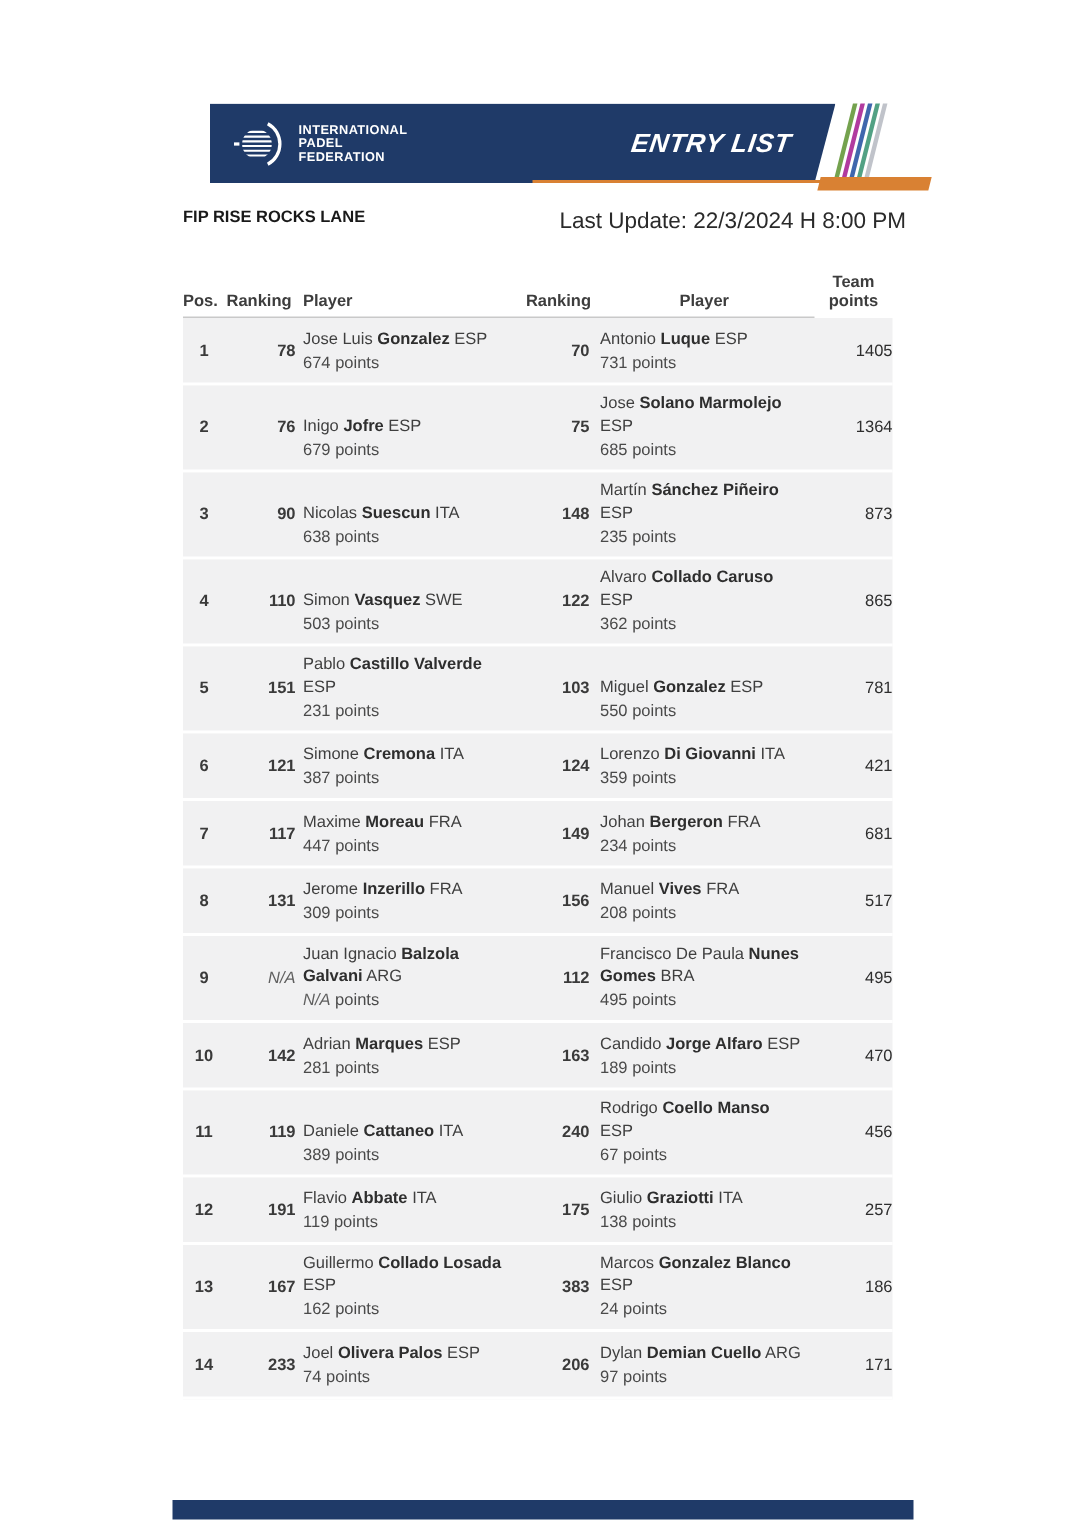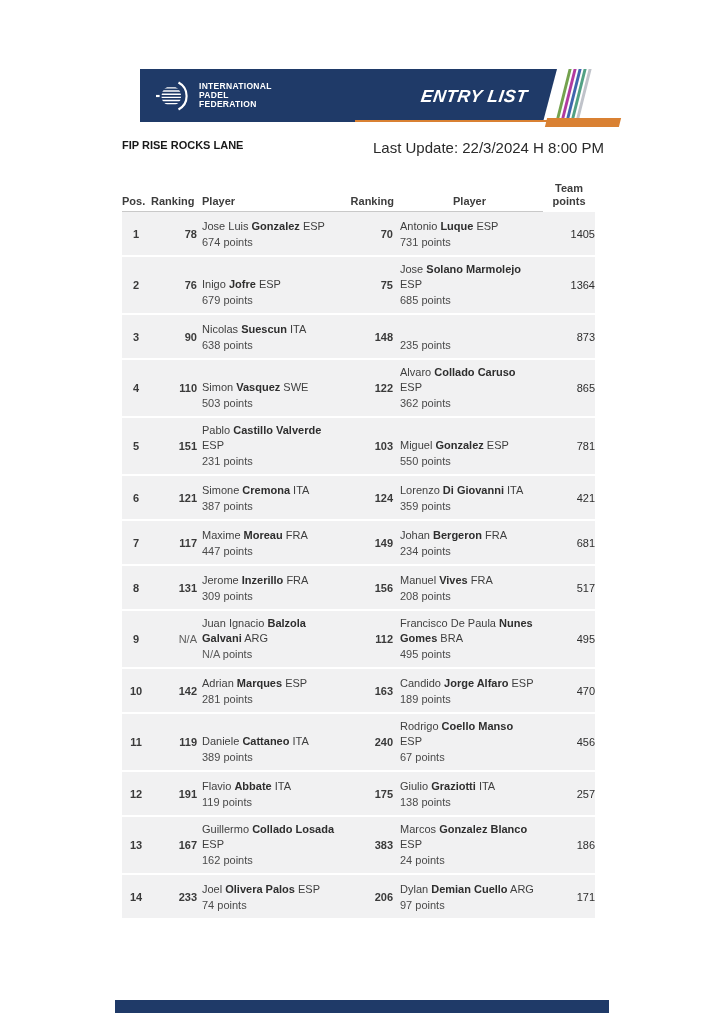--- a/index.html
+++ b/index.html
@@ -83,21 +83,21 @@
   .td-rank { justify-content: flex-end; padding-right: 3px; font-weight: bold; }
   .td-team { justify-content: flex-end; font-weight: normal; color: #2e2e2e; }
   .td-player {
     flex-direction: column; justify-content: flex-end; align-items: stretch;
     padding: 5px 8px 5px 2px;
   }
   .td-player.right { padding-left: 4px; padding-right: 6px; }
   .pname { line-height: 15px; color: #3f3f3f; }
   .pname .sur { font-weight: bold; color: #2e2e2e; }
   .ppoints { line-height: 15px; color: #4a4a4a; margin-top: 1px; }
-  .na { font-weight: normal; color: #5f5f5f; }
+  .na { font-style: italic; font-weight: normal; color: #5f5f5f; }
 
   
   .footer-bar {
     position: absolute; left: 115px; top: 1000px;
     width: 494px; height: 13px; background: #1f3a68;
   }
 </style>
 </head>
 <body>
 
@@ -205,20 +205,21 @@
           <span>90</span>
         </div>
     <div class="td td-player">
       <div class="pname"><span class="given">Nicolas</span> <span class="sur">Suescun</span> <span class="ctry">ITA</span></div>
       <div class="ppoints"><span>638</span> <span>points</span></div>
     </div>
     <div class="td td-rank">
           <span>148</span>
         </div>
     <div class="td td-player right">
+      <div class="pname"><span class="given">Martín</span> <span class="sur">Sánchez Piñeiro</span> <span class="ctry">ESP</span></div>
       <div class="ppoints"><span>235</span> <span>points</span></div>
     </div>
     <div class="td td-team">
           <span>873</span>
         </div>
   </div>
 
   <div class="tr">
     <div class="td td-pos">
           <span>4</span>

